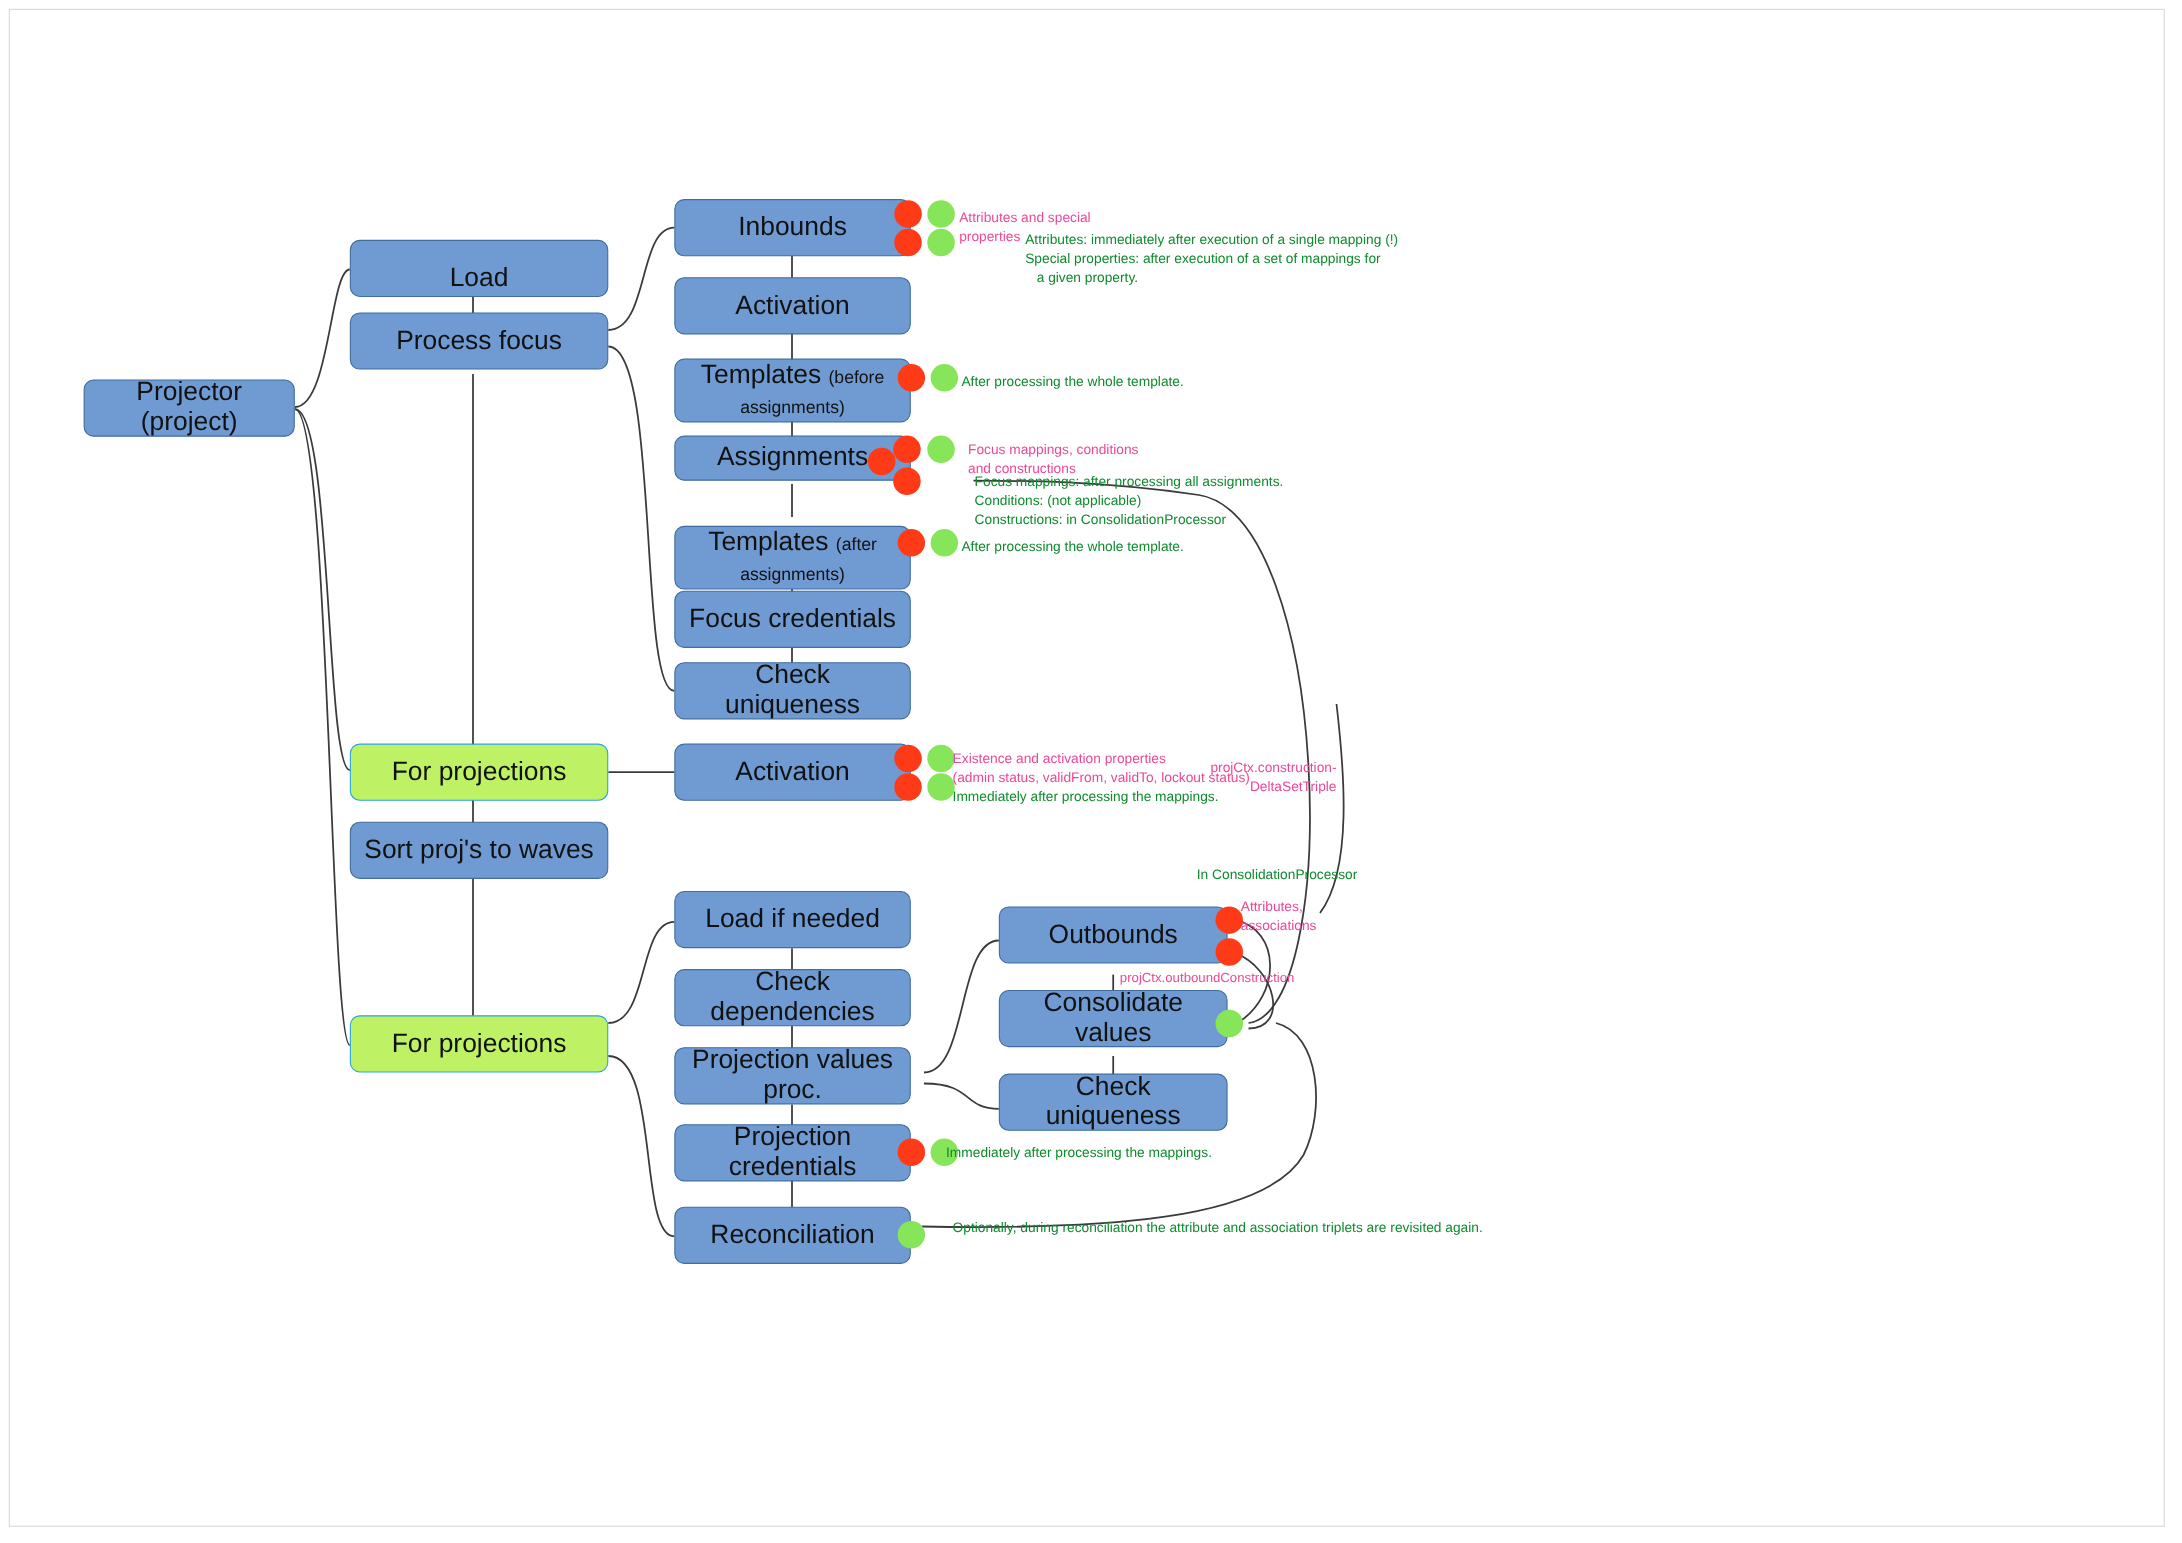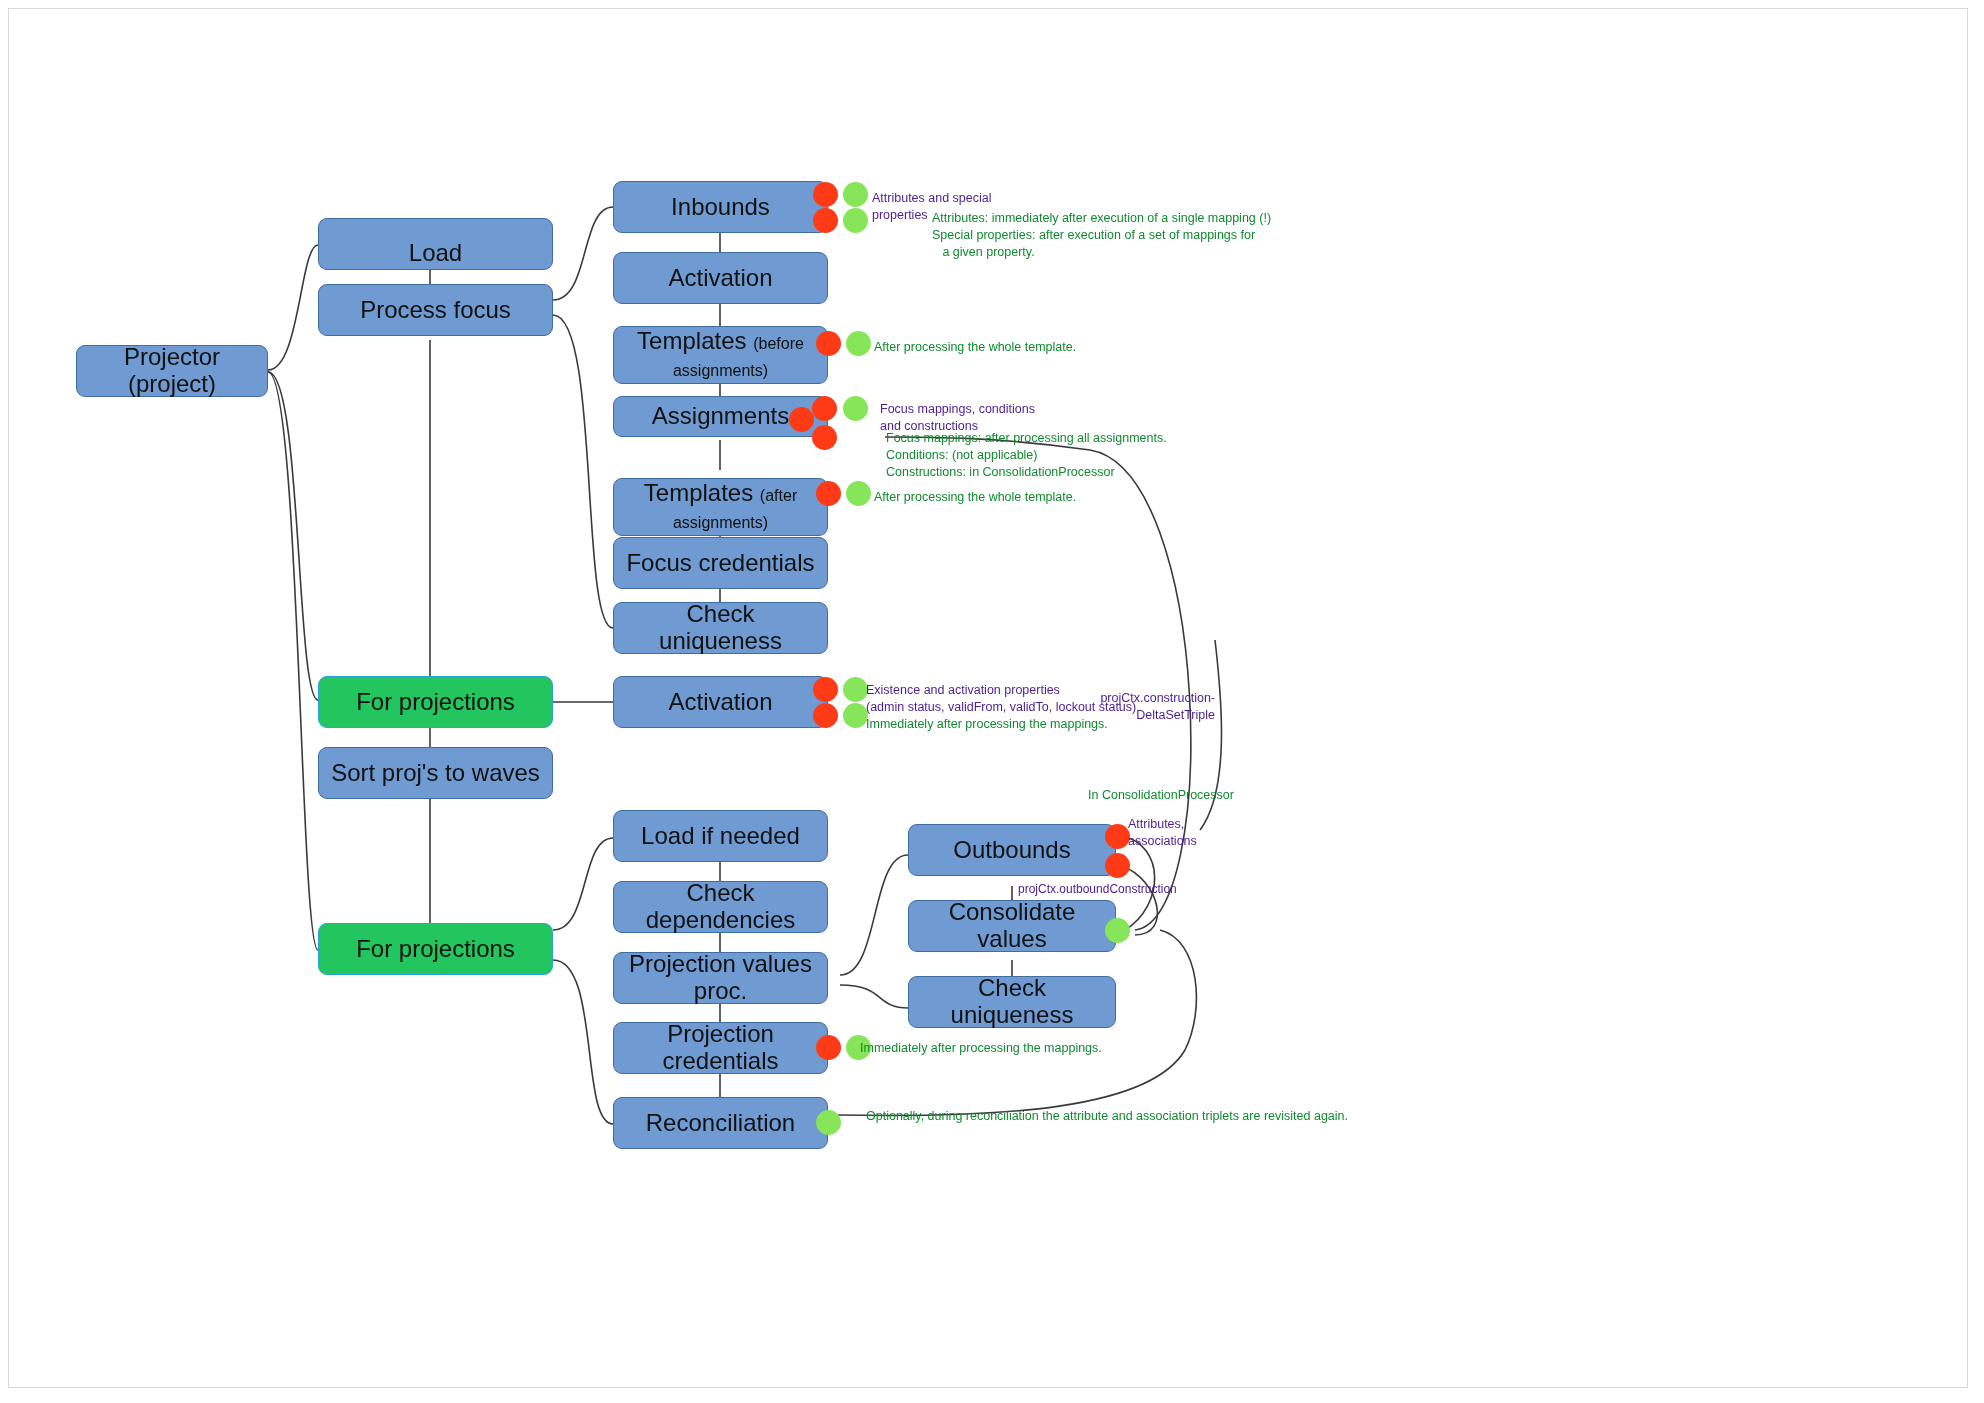--- a/index.html
+++ b/index.html
@@ -5,29 +5,29 @@
   html,body{margin:0;padding:0;background:#ffffff;}
   body{font-family:"Liberation Sans", sans-serif;}
   #canvas{position:relative;width:1984px;height:1403px;background:#fff;overflow:hidden;}
   .sheet{position:absolute;left:8px;top:8px;width:1960px;height:1380px;border:1px solid #d8d8d8;background:#fff;box-sizing:border-box;}
   svg.edges{position:absolute;left:0;top:0;width:1984px;height:1403px;pointer-events:none;}
 
   .node{position:absolute;box-sizing:border-box;border-radius:9px;
         background:#6f9bd2;border:1px solid #3f6d9e;
         display:flex;align-items:center;justify-content:center;text-align:center;
         color:#111;font-size:24px;line-height:1.12;padding:2px 10px;}
-  .node.cyan{background:#22c55e;border-color:#2aa3dd;}
+  .node.cyan{background:#bef264;border-color:#2aa3dd;}
   .node .sub{font-size:16px;}
   .node .inner{display:block;}
 
   .dot{position:absolute;border-radius:50%;}
   .dot.red{background:#ff3b17;}
   .dot.green{background:#87e559;}
 
-  .anno{position:absolute;font-size:12.5px;line-height:1.35;color:#4c1d95;white-space:pre;}
+  .anno{position:absolute;font-size:12.5px;line-height:1.35;color:#ec4899;white-space:pre;}
   .anno.green{color:#0f8b2e;}
   .anno.small{font-size:12px;}
   .anno.r{text-align:right;}
 </style>
 </head>
 <body>
 
 <div id="canvas">
   <div class="sheet"></div>
 

